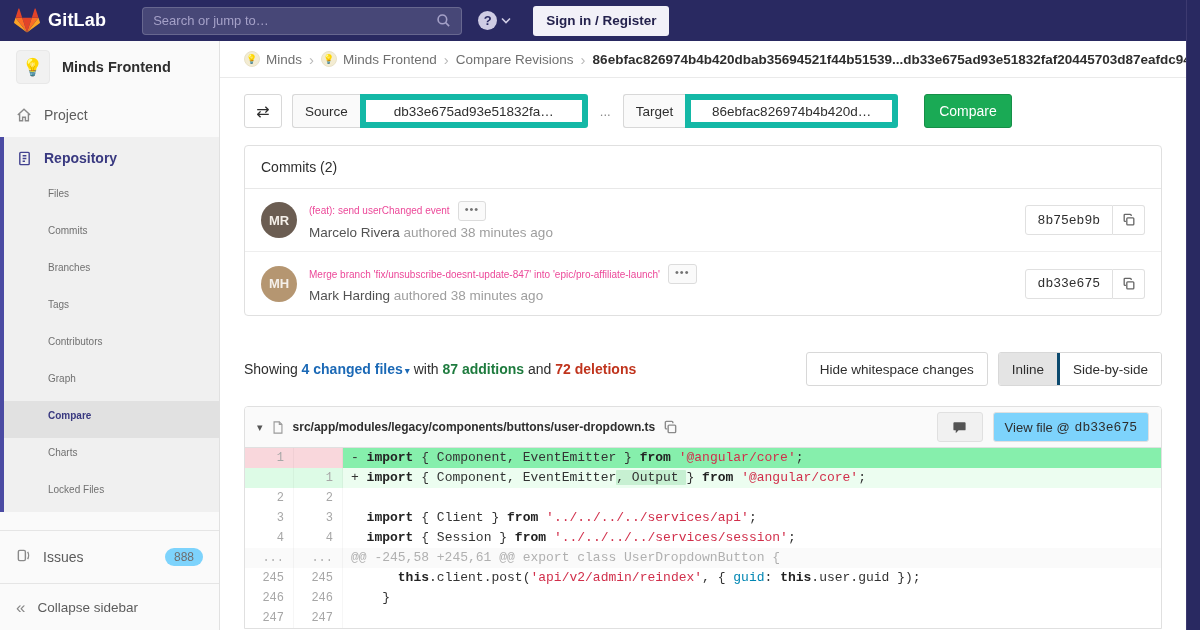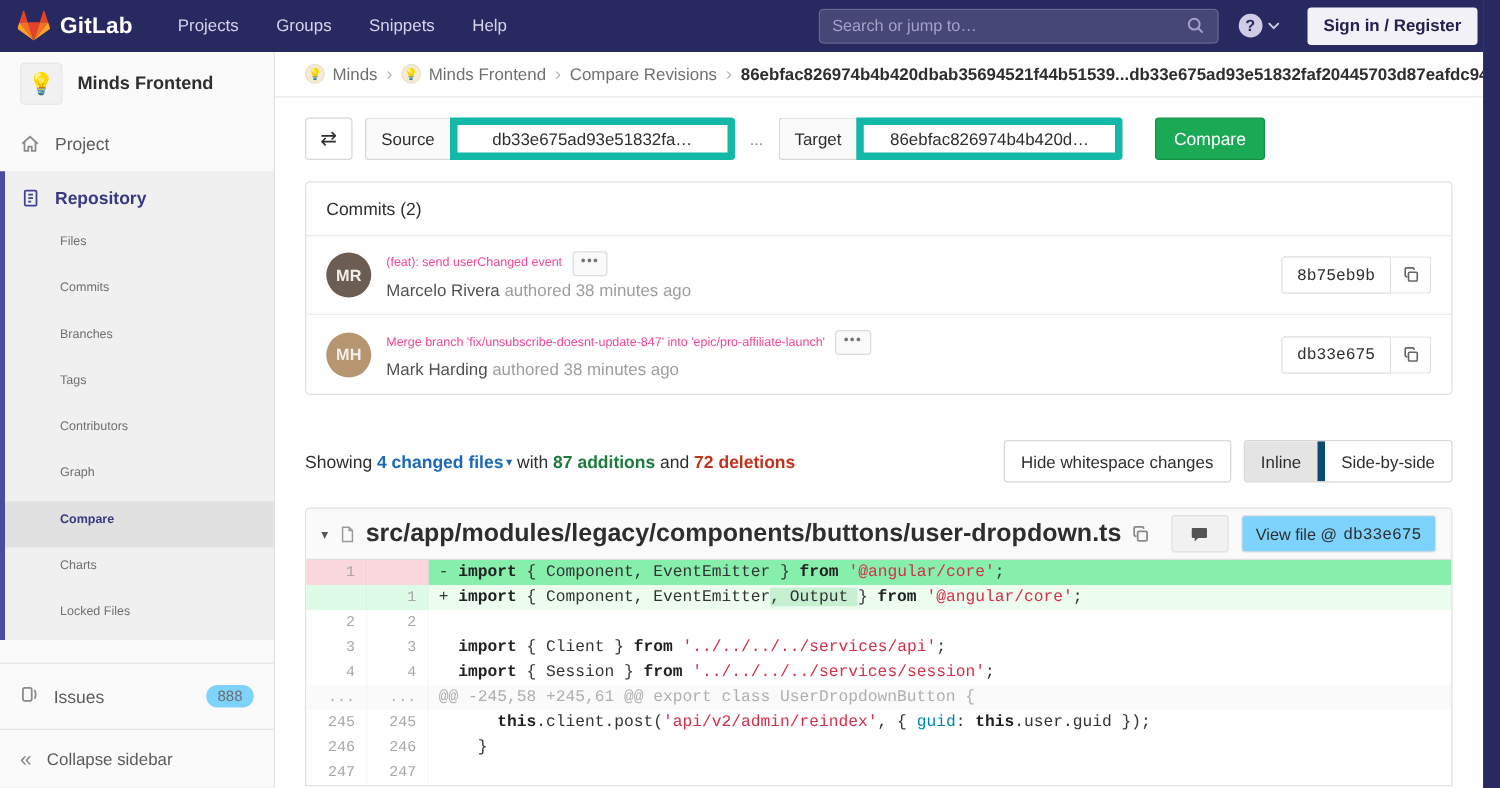--- a/index.html
+++ b/index.html
@@ -106,29 +106,29 @@
   .files-link { color:#1b69b6; font-weight:bold; cursor:pointer; }
   .caret-down { display:inline-block; font-size:10px; vertical-align:middle; margin-left:2px; }
   .additions { color:#1e7b3e; font-weight:bold; }
   .deletions { color:#c0341d; font-weight:bold; }
   .summary-actions { margin-left:auto; display:flex; align-items:center; gap:10px; }
   .ws-btn { border:1px solid #d8d8d8; background:#fff; border-radius:3px; height:34px; padding:0 13px;
     font-size:13.5px; color:#2e2e2e; cursor:pointer; font-family:inherit;margin-left:44px; }
   .toggle-group { display:flex; border:1px solid #d8d8d8; border-radius:3px; overflow:hidden; height:34px; }
   .toggle-btn { background:#fff; border:none; padding:0 13px; font-size:13.5px; color:#2e2e2e; cursor:pointer;
     font-family:inherit; }
-  .toggle-btn.active { background:#e4e4e4; border-right:6px solid #0c4a6e; }
+  .toggle-btn.active { background:#e4e4e4; border-right:3px solid #0c4a6e; }
 
   
   .diff-panel { margin-top:20px; border:1px solid #e0e0e0; border-radius:4px 4px 0 0; background:#fff;
     overflow:hidden; }
   .diff-header { background:#fafafa; border-bottom:1px solid #e0e0e0; height:41px; display:flex;
     align-items:center; padding:0 12px; gap:8px; }
   .diff-caret { font-size:11px; color:#555; cursor:pointer; }
-  .diff-path { font-weight:bold; font-size:20px; color:#2e2e2e; }
+  .diff-path { font-weight:bold; font-size:12px; color:#2e2e2e; }
   .diff-actions { margin-left:auto; display:flex; gap:10px; align-items:center; }
   .comment-btn { width:46px; height:30px; background:#f1f1f1; border:1px solid #e0e0e0; border-radius:3px;
     display:flex; align-items:center; justify-content:center; cursor:pointer; }
   .viewfile-btn { height:30px; border:1px solid #e0e0e0; background:#7dd3fc; border-radius:3px; display:flex;
     align-items:center; gap:5px; padding:0 11px; font-size:13px; color:#2e2e2e; cursor:pointer; }
   .diff-table { font-family:"Liberation Mono","DejaVu Sans Mono",monospace; font-size:13px; }
   .diff-row { display:flex; line-height:20px; height:20px; }
   .dnum { width:49px; flex:none; text-align:right; padding-right:9px; color:#a7a7a7; font-size:12px;
     cursor:pointer; border-right:1px solid rgba(0,0,0,0.035); }
   .dcode { flex:1; white-space:pre; padding-left:8px; color:#333; overflow:hidden; }
@@ -152,26 +152,20 @@
       <path fill="#e24329" d="M105.1 193.5l38.7-119H66.4z"></path>
       <path fill="#fc6d26" d="M105.1 193.5L66.4 74.5H12.3z"></path>
       <path fill="#fca326" d="M12.3 74.5L.5 110.7a8 8 0 0 0 2.9 9l101.7 73.8z"></path>
       <path fill="#e24329" d="M12.3 74.5h54.1L43.2 2.9c-1.2-3.7-6.4-3.7-7.6 0z"></path>
       <path fill="#fc6d26" d="M105.1 193.5l38.7-119h54.2z"></path>
       <path fill="#fca326" d="M197.9 74.5l11.8 36.2a8 8 0 0 1-2.9 9l-101.7 73.8z"></path>
       <path fill="#e24329" d="M197.9 74.5h-54.1l23.2-71.6c1.2-3.7 6.4-3.7 7.6 0z"></path>
     </svg>
     <span class="brand-name">GitLab</span>
   </div>
-  <nav class="nav-links" id="nav-links">
-      <a class="nav-link">Projects</a>
-      <a class="nav-link">Groups</a>
-      <a class="nav-link">Snippets</a>
-      <a class="nav-link">Help</a>
-    </nav>
   <div class="nav-search">
     <input placeholder="Search or jump to…" style="">
     <svg width="15" height="15" viewBox="0 0 16 16">
       <circle cx="6.8" cy="6.8" r="4.6" fill="none" stroke="#a5a1c8" stroke-width="1.7"></circle>
       <path d="M10.3 10.3 L14 14" stroke="#a5a1c8" stroke-width="1.7"></path>
     </svg>
   </div>
   <div class="help-wrap">
     <span class="help-circle">?</span>
     <svg width="10" height="7" viewBox="0 0 10 7">

